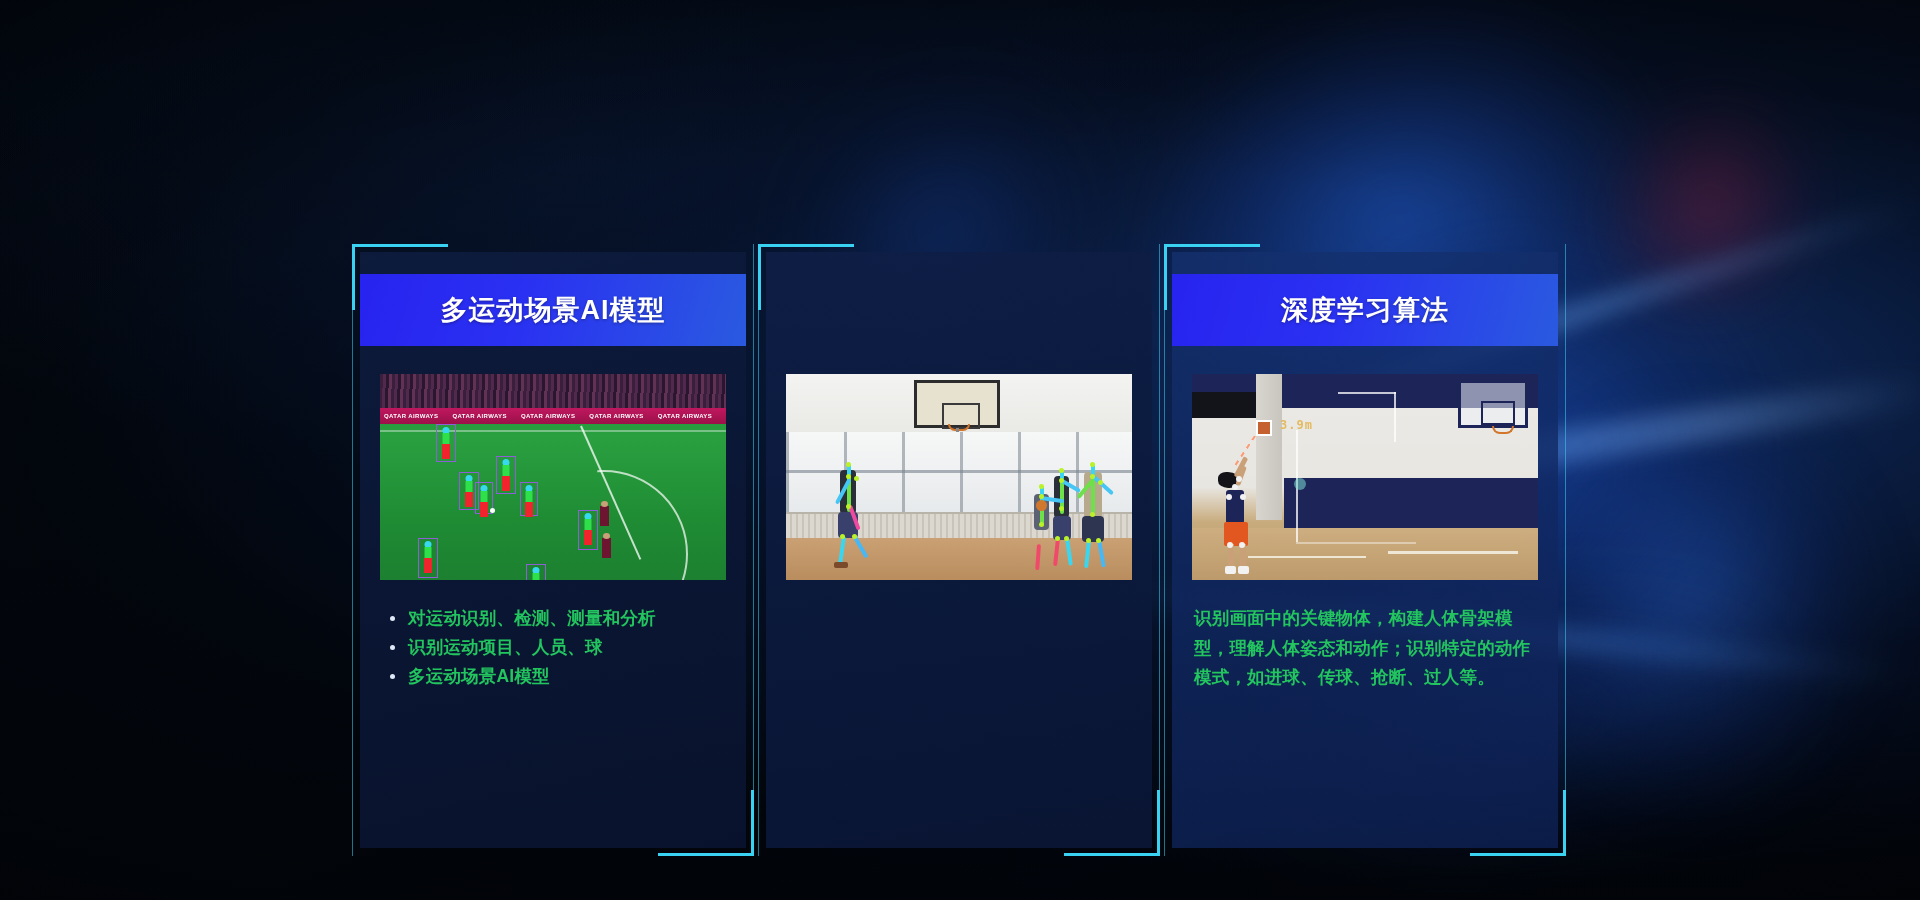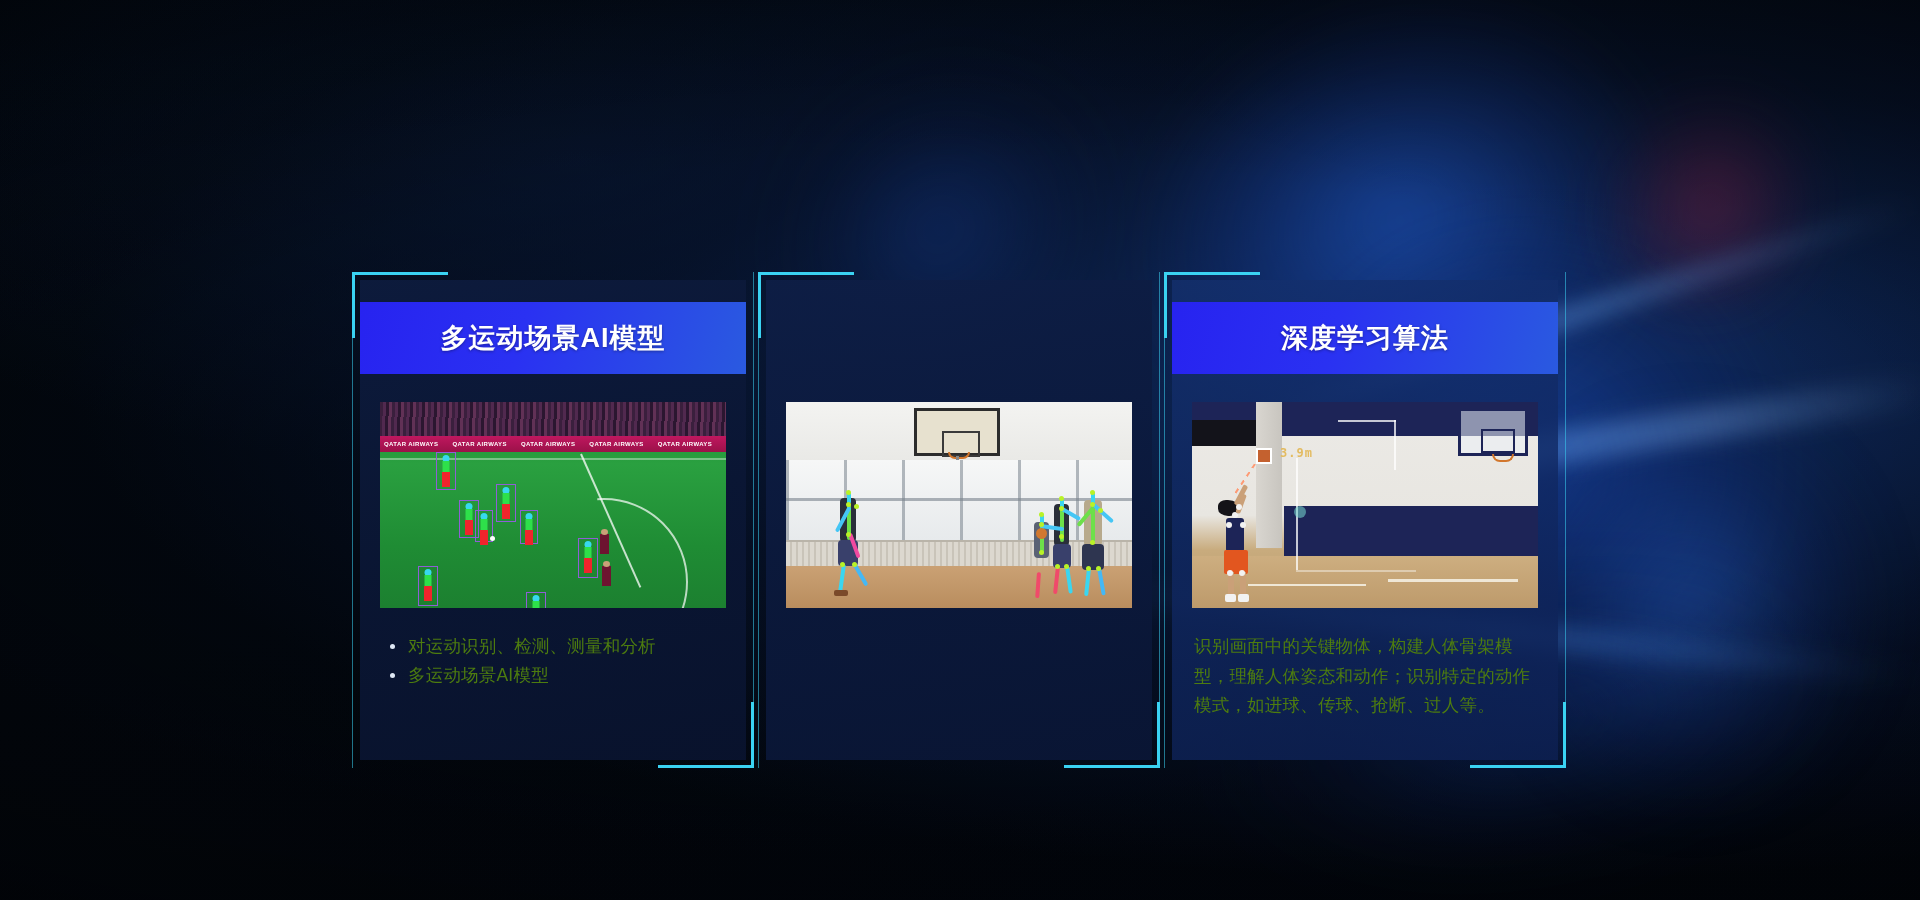--- a/index.html
+++ b/index.html
@@ -51,23 +51,23 @@
          transform: rotate(6deg); border-radius:40px; }
   .vignette { position:absolute; inset:0;
     background: radial-gradient(110% 80% at 50% 50%, rgba(0,0,0,0) 40%, rgba(0,0,0,0.55) 100%); }
 
   
   .cards {
     position: absolute; left: 0; top: 0; width: 1920px; height: 900px;
   }
   .card {
     position: absolute;
-    top: 280px;
+    top: 252px;
     width: 386px;
-    height: 480px;
+    height: 596px;
   }
   .card-1 { left: 360px; }
   .card-2 { left: 766px; }
   .card-3 { left: 1172px; }
 
   .card-body {
     position: absolute; inset: 0;
     background: linear-gradient(165deg, rgba(13,27,61,0.96) 0%, rgba(10,22,52,0.95) 55%, rgba(9,19,46,0.95) 100%);
   }
   .card-2 .card-body {
@@ -181,24 +181,24 @@
   .shooter-body { position:absolute; background:#1d2457; border-radius:3px; }
   .shooter-shorts { position:absolute; background:#e2561f; border-radius:2px; }
   .shooter-leg { position:absolute; background:#caa078; }
   .shooter-arm { position:absolute; background:#caa078; transform-origin: top left; border-radius:2px; }
   .shoe { position:absolute; background:#f2f2f2; border-radius:2px; }
   .jt { position:absolute; width:6px; height:6px; border-radius:50%; background:#f2f2f2; }
 
   
   .desc {
     position: absolute; left: 22px; right: 14px; top: 352px;
-    color: #4d7c0f;
+    color: #22c55e;
     font-size: 17.5px;
     line-height: 29px;
-    font-weight: 400;
+    font-weight: 700;
     letter-spacing: 0.2px;
   }
   ul.bullets { list-style: none; }
   ul.bullets li { position: relative; padding-left: 26px; }
   ul.bullets li::before {
     content: ''; position: absolute; left: 8px; top: 12px;
     width: 5px; height: 5px; border-radius: 50%; background: #dfe8f5;
   }
   .para { font-size: 17.5px; line-height: 29.5px; }
 </style>
@@ -295,20 +295,21 @@
 
           <div class="opp" style="left:220px; top:132px;"></div>
           <div class="opp" style="left:222px; top:164px;"></div>
           <div class="ball" style="left:110px; top:134px;"></div>
         </div>
       </div>
 
       <div class="desc">
         <ul class="bullets">
           <li>对运动识别、检测、测量和分析</li>
+          <li>识别运动项目、人员、球</li>
           <li>多运动场景AI模型</li>
         </ul>
       </div>
     </div>
 
     <div class="card card-2">
       <div class="card-body"></div>
       <div class="edge-l"></div>
       <div class="edge-r"></div>
       <div class="bracket br-tl">

